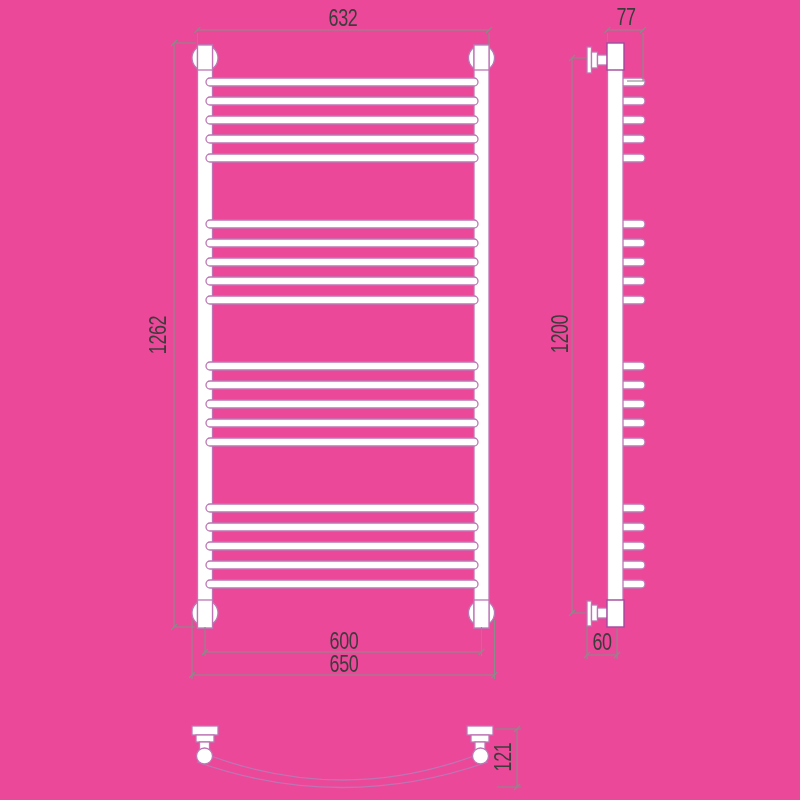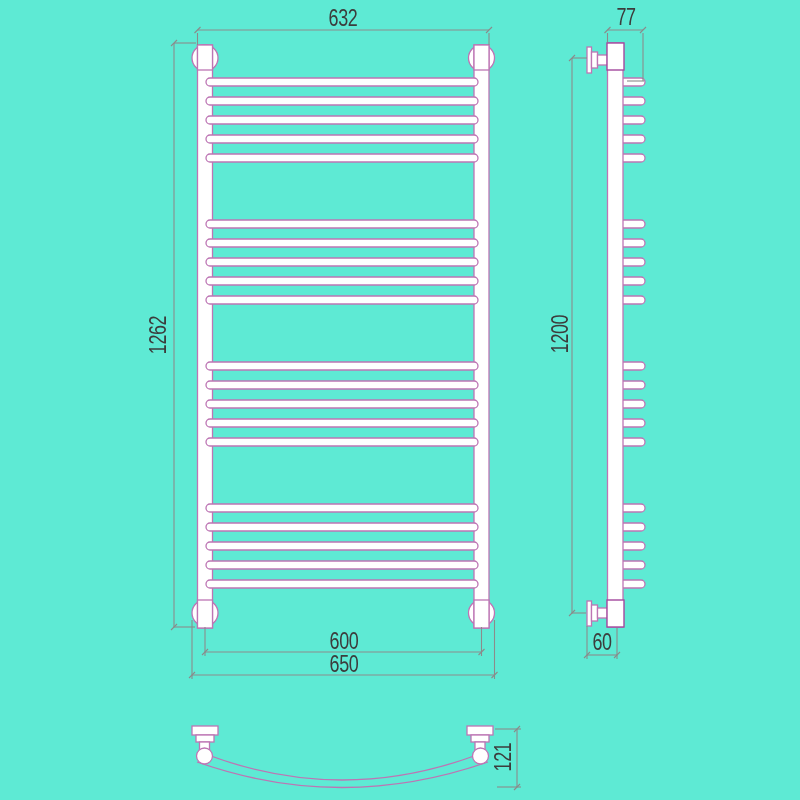--- a/index.html
+++ b/index.html
@@ -1,16 +1,16 @@
 <!DOCTYPE html>
 <html><head>
 <meta charset="utf-8">
 <style>
   html,body{margin:0;padding:0;background:#fff}
-  .stage{position:relative;width:800px;height:800px;background:#5eead4;
+  .stage{position:relative;width:800px;height:800px;background:#ec4899;
          font-family:"Liberation Sans",sans-serif;overflow:hidden}
   .stage svg{position:absolute;left:0;top:0}
   .outline{fill:#ffffff;stroke:var(--pink);stroke-width:1.3}
   #front-bars rect,#side-tabs rect{fill:#ffffff;stroke:var(--pink);stroke-width:1.3}
   .dark{fill:#ffffff;stroke:var(--pink-dark);stroke-width:1.4}
   .curve{fill:none;stroke:var(--pink);stroke-width:1.3}
   .dim line{stroke:var(--gray);stroke-width:1.1;fill:none}
   .dim-label{position:absolute;font-size:23px;letter-spacing:-.5px;color:var(--ink);
              transform:translate(-50%,-50%) scaleX(.78);white-space:nowrap}
   .dim-label.vertical{transform:translate(-50%,-50%) rotate(-90deg) scaleX(.78)}

